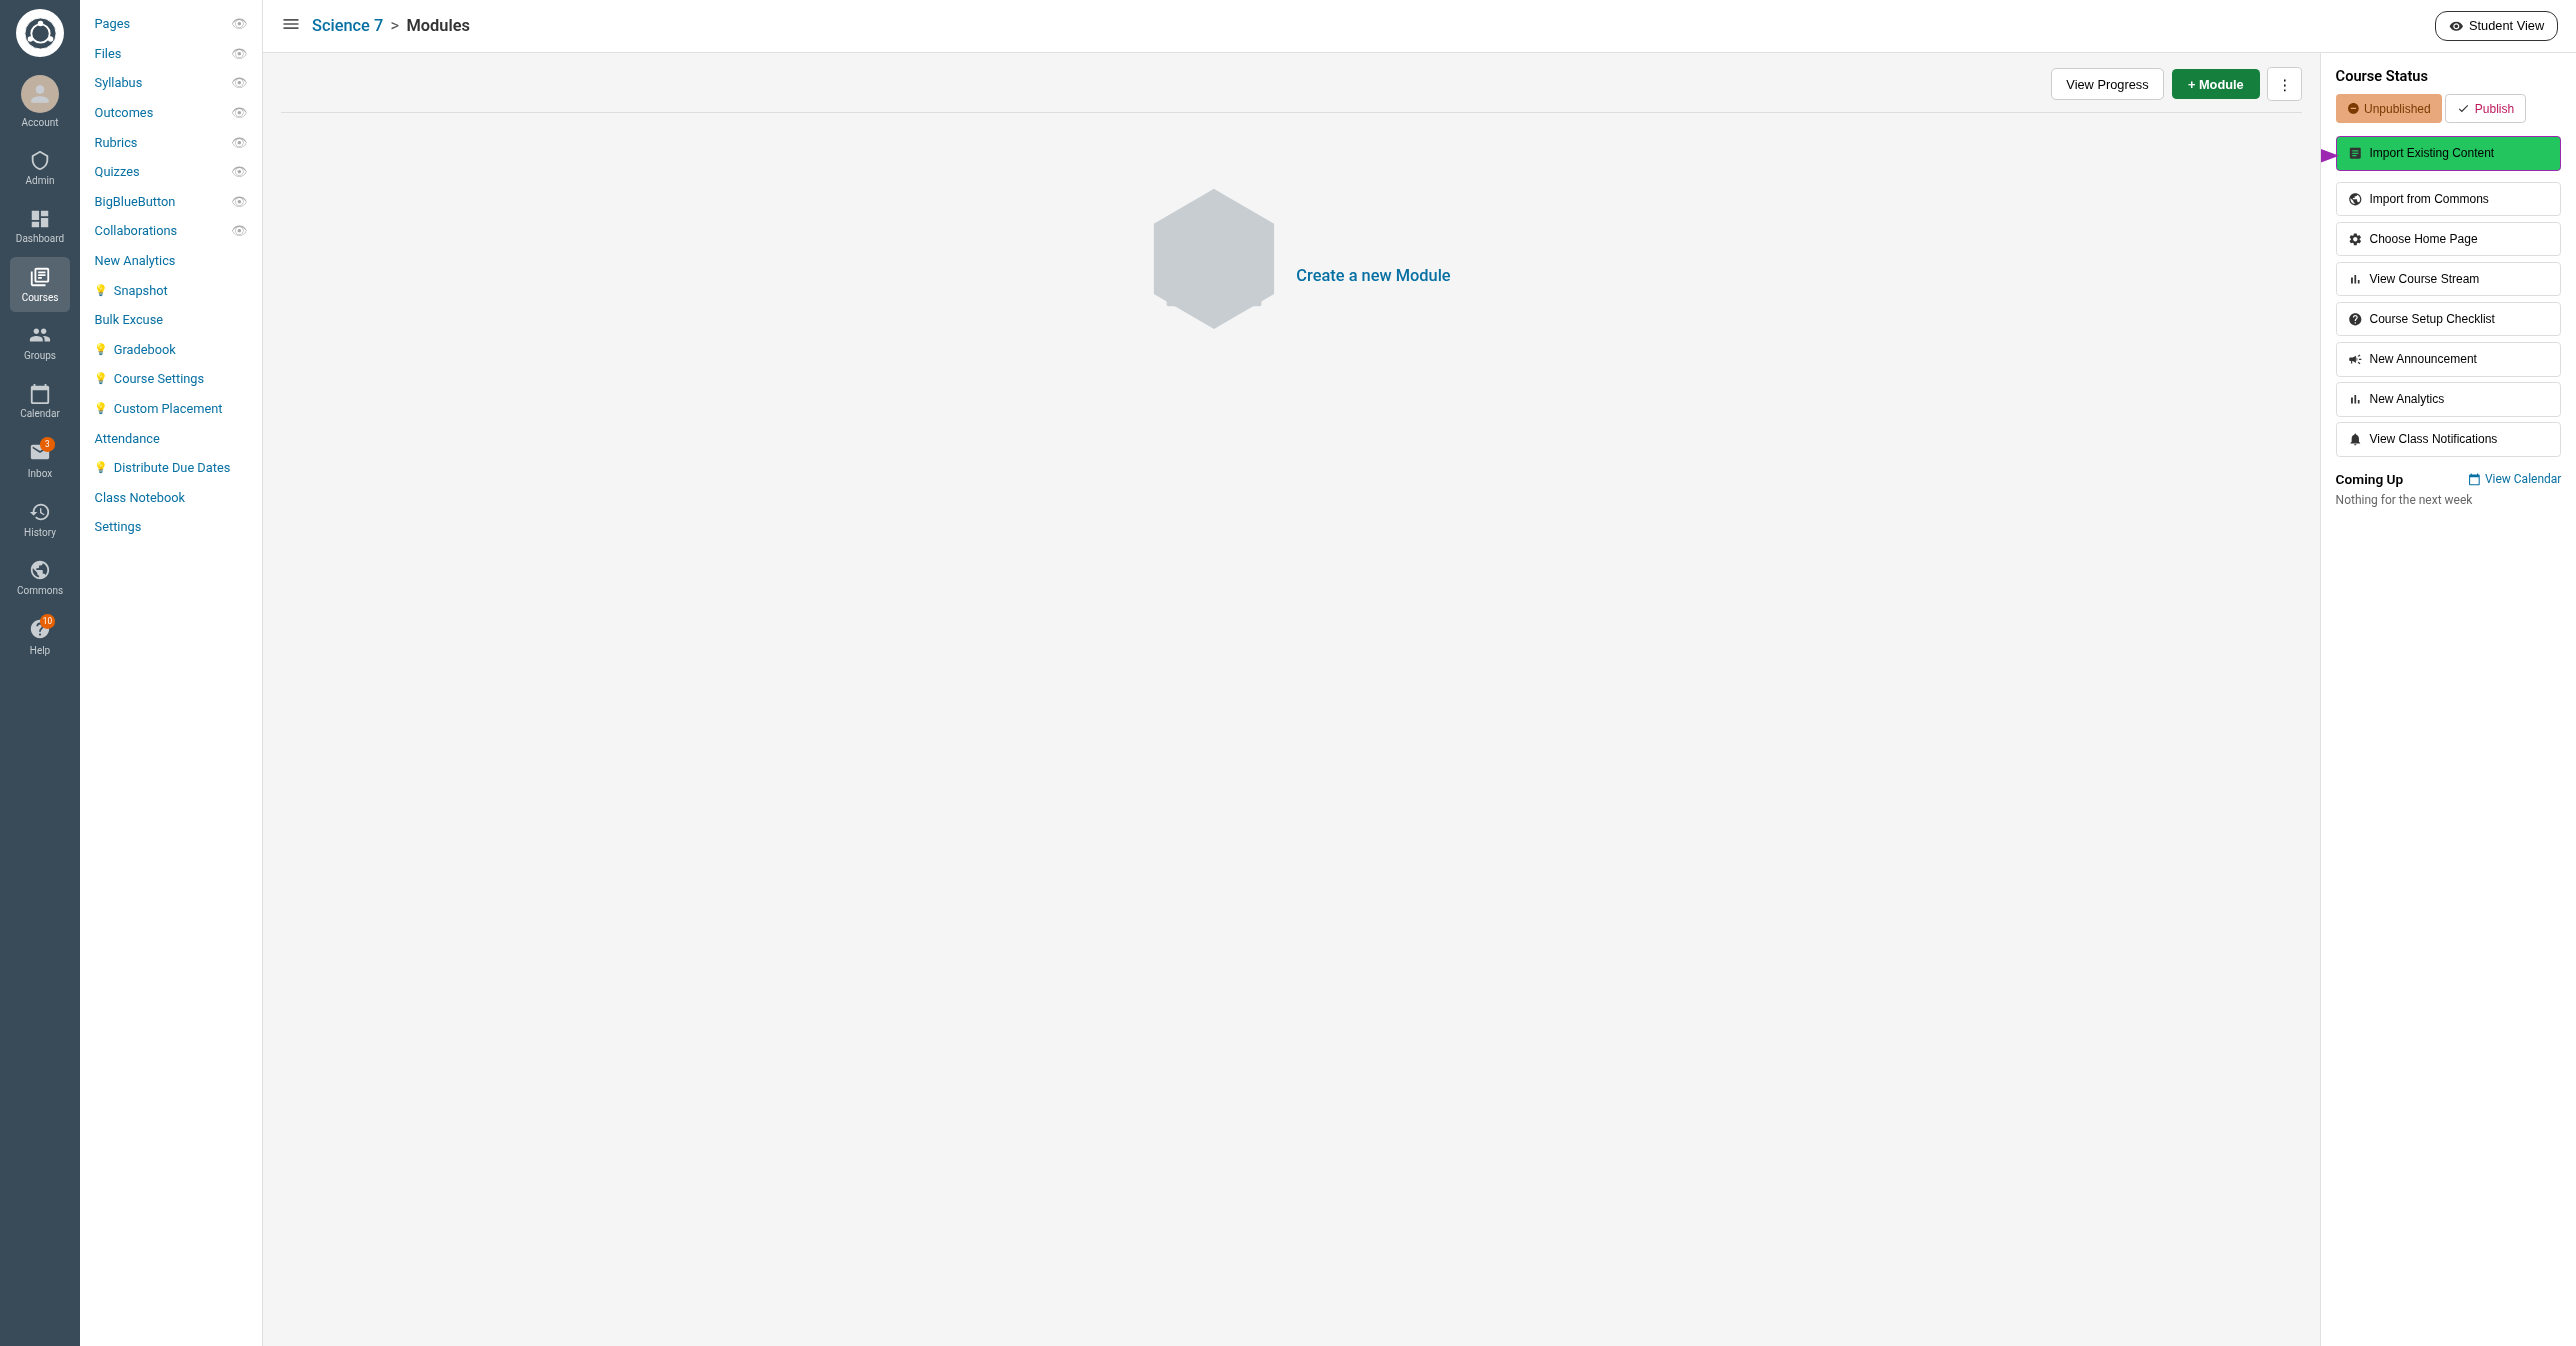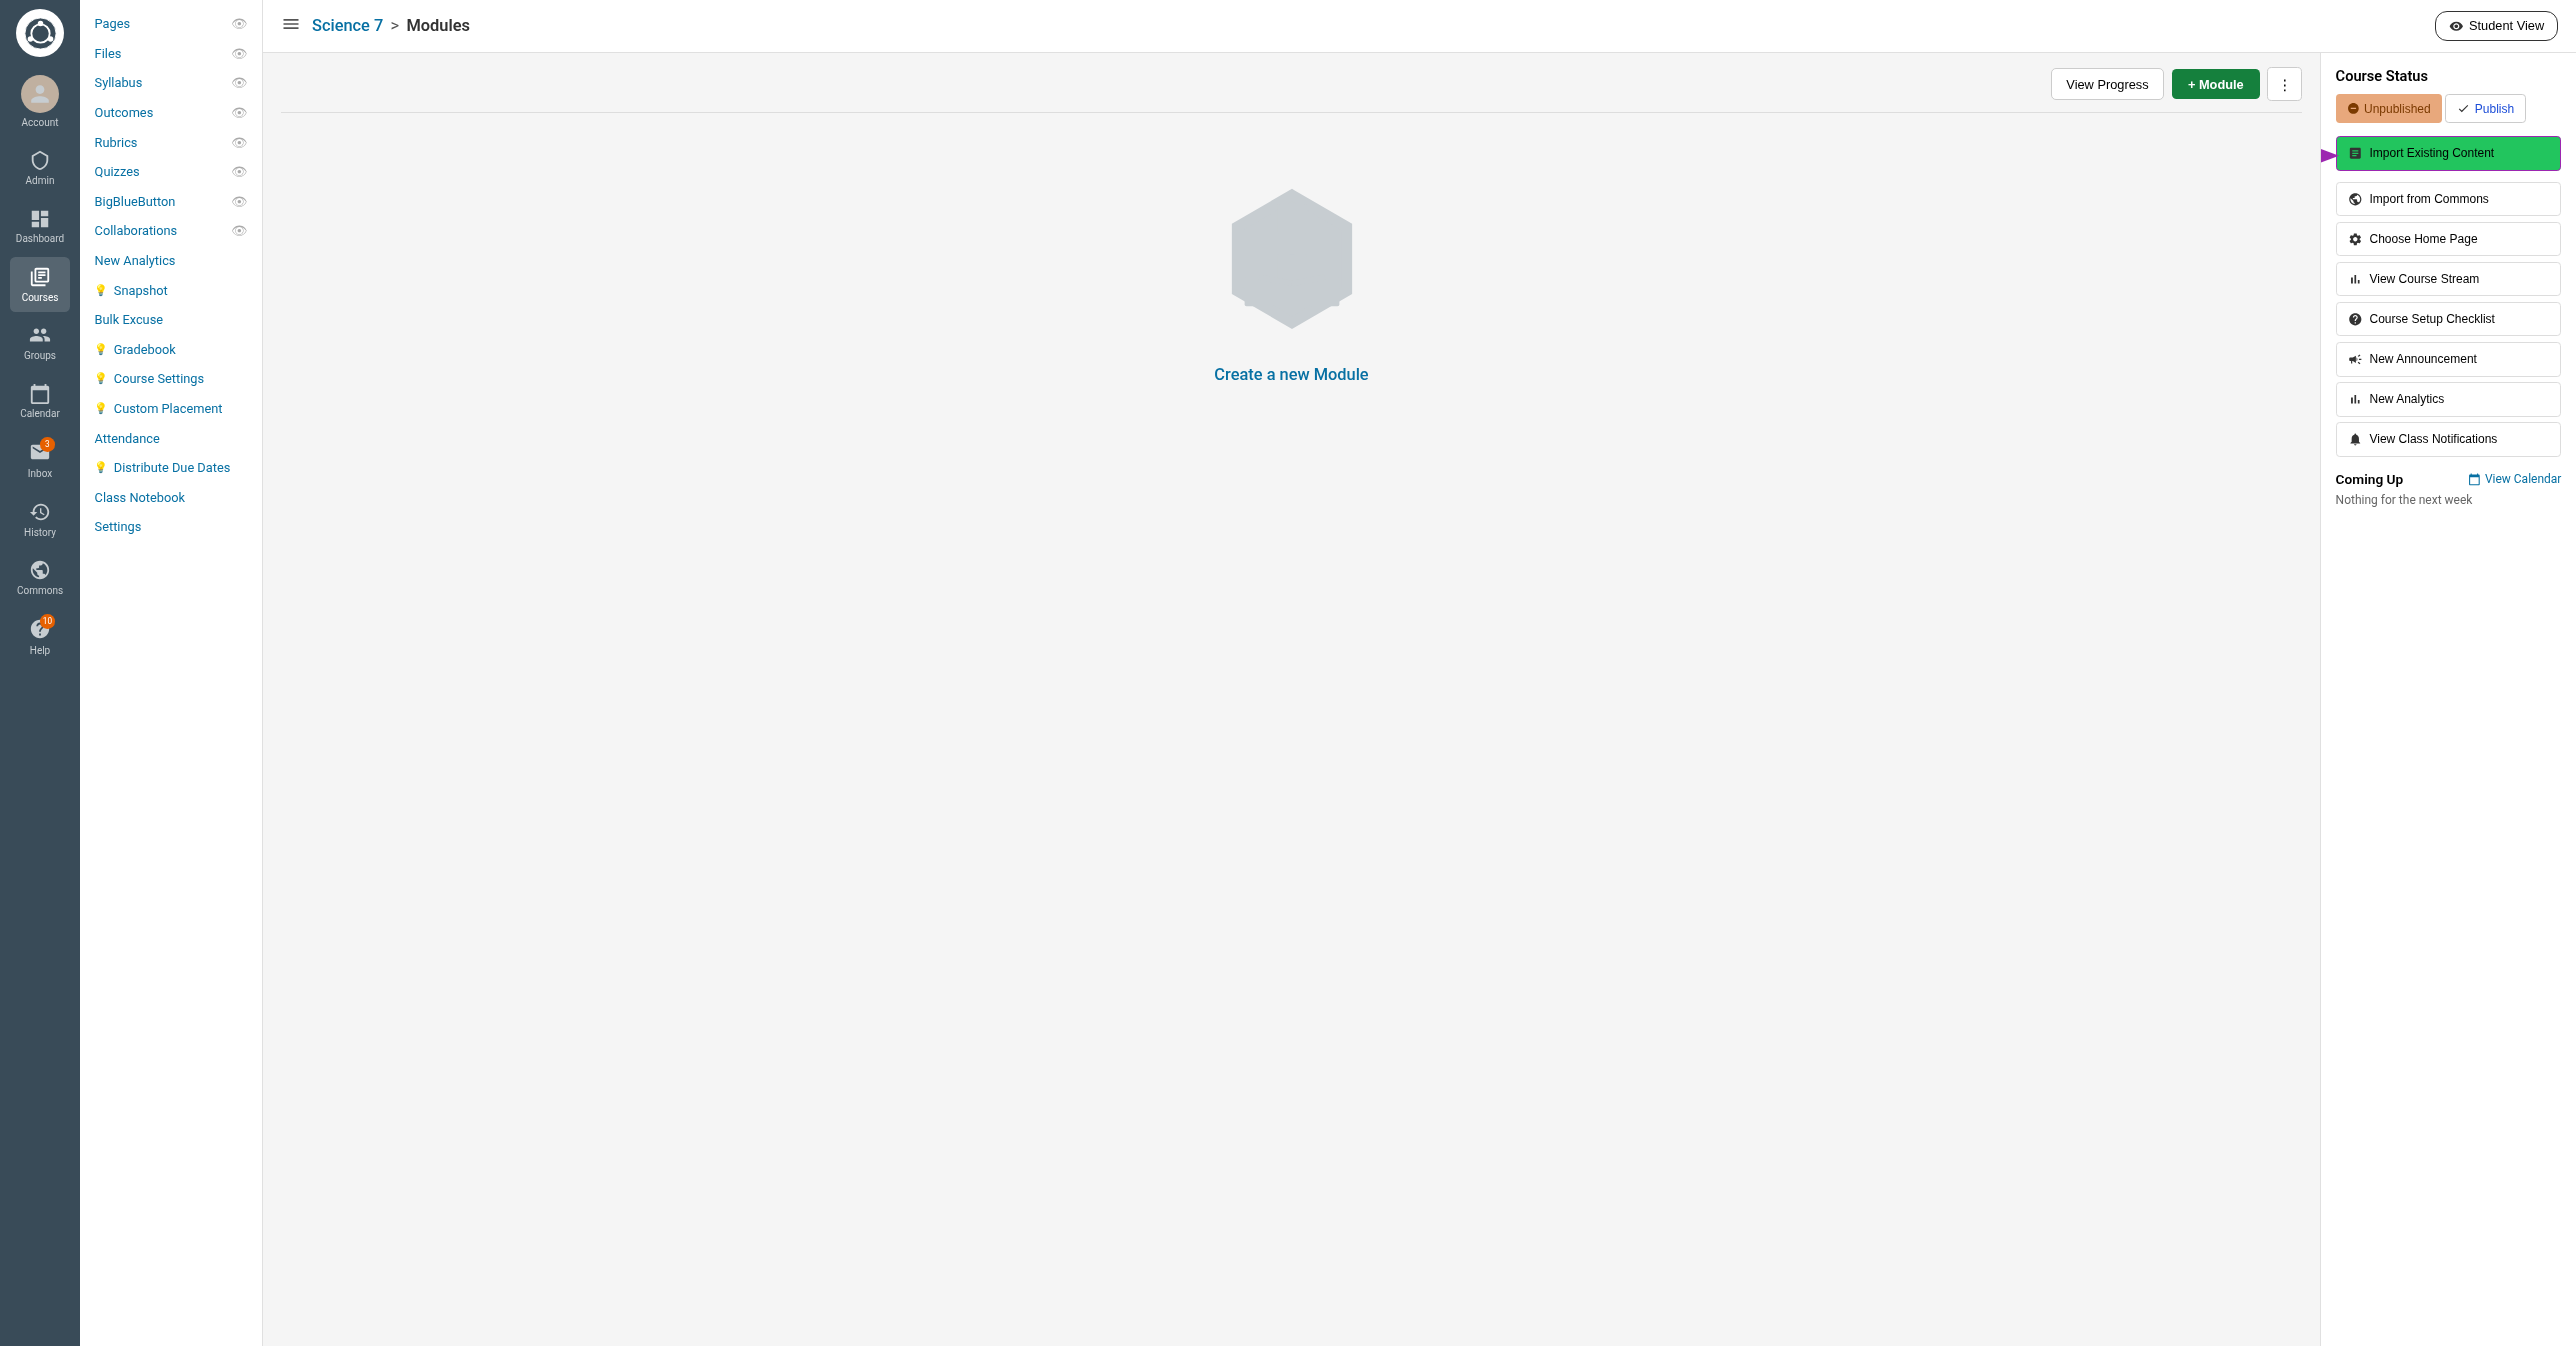--- a/index.html
+++ b/index.html
@@ -158,21 +158,21 @@
       background: #fff;
       border-radius: 4.6px;
       padding: 7.3px 9px;
       font-size: 14.6px;
       cursor: pointer;
     }
     .divider { border: none; border-top: 0.9px solid #ddd; margin-bottom: 18px; }
 
     
     .empty-state {
-      display: flex; flex-direction: column; align-items: center; justify-content: center;
+      display: flex; flex-direction: row; align-items: center; justify-content: center;
       padding: 55px 18px;
     }
     .module-illustration {
       width: 164px; height: 164px; margin-bottom: 14.6px;
     }
     .create-module-link {
       color: #0770A3;
       font-size: 16.4px;
       font-weight: 500;
       text-decoration: none;
@@ -201,21 +201,21 @@
       border: none;
       border-radius: 3.7px;
       padding: 6.4px 11px;
       font-size: 12px;
       cursor: pointer;
       display: flex; align-items: center; gap: 4.6px;
       font-weight: 500;
     }
     .publish-btn {
       background: #fff;
-      color: #1d4ed8;
+      color: #be185d;
       border: 0.9px solid #ccc;
       border-radius: 3.7px;
       padding: 6.4px 11px;
       font-size: 12px;
       cursor: pointer;
       display: flex; align-items: flex-start; gap: 4.6px;
       font-weight: 500;
     }
 
     .action-btn {

